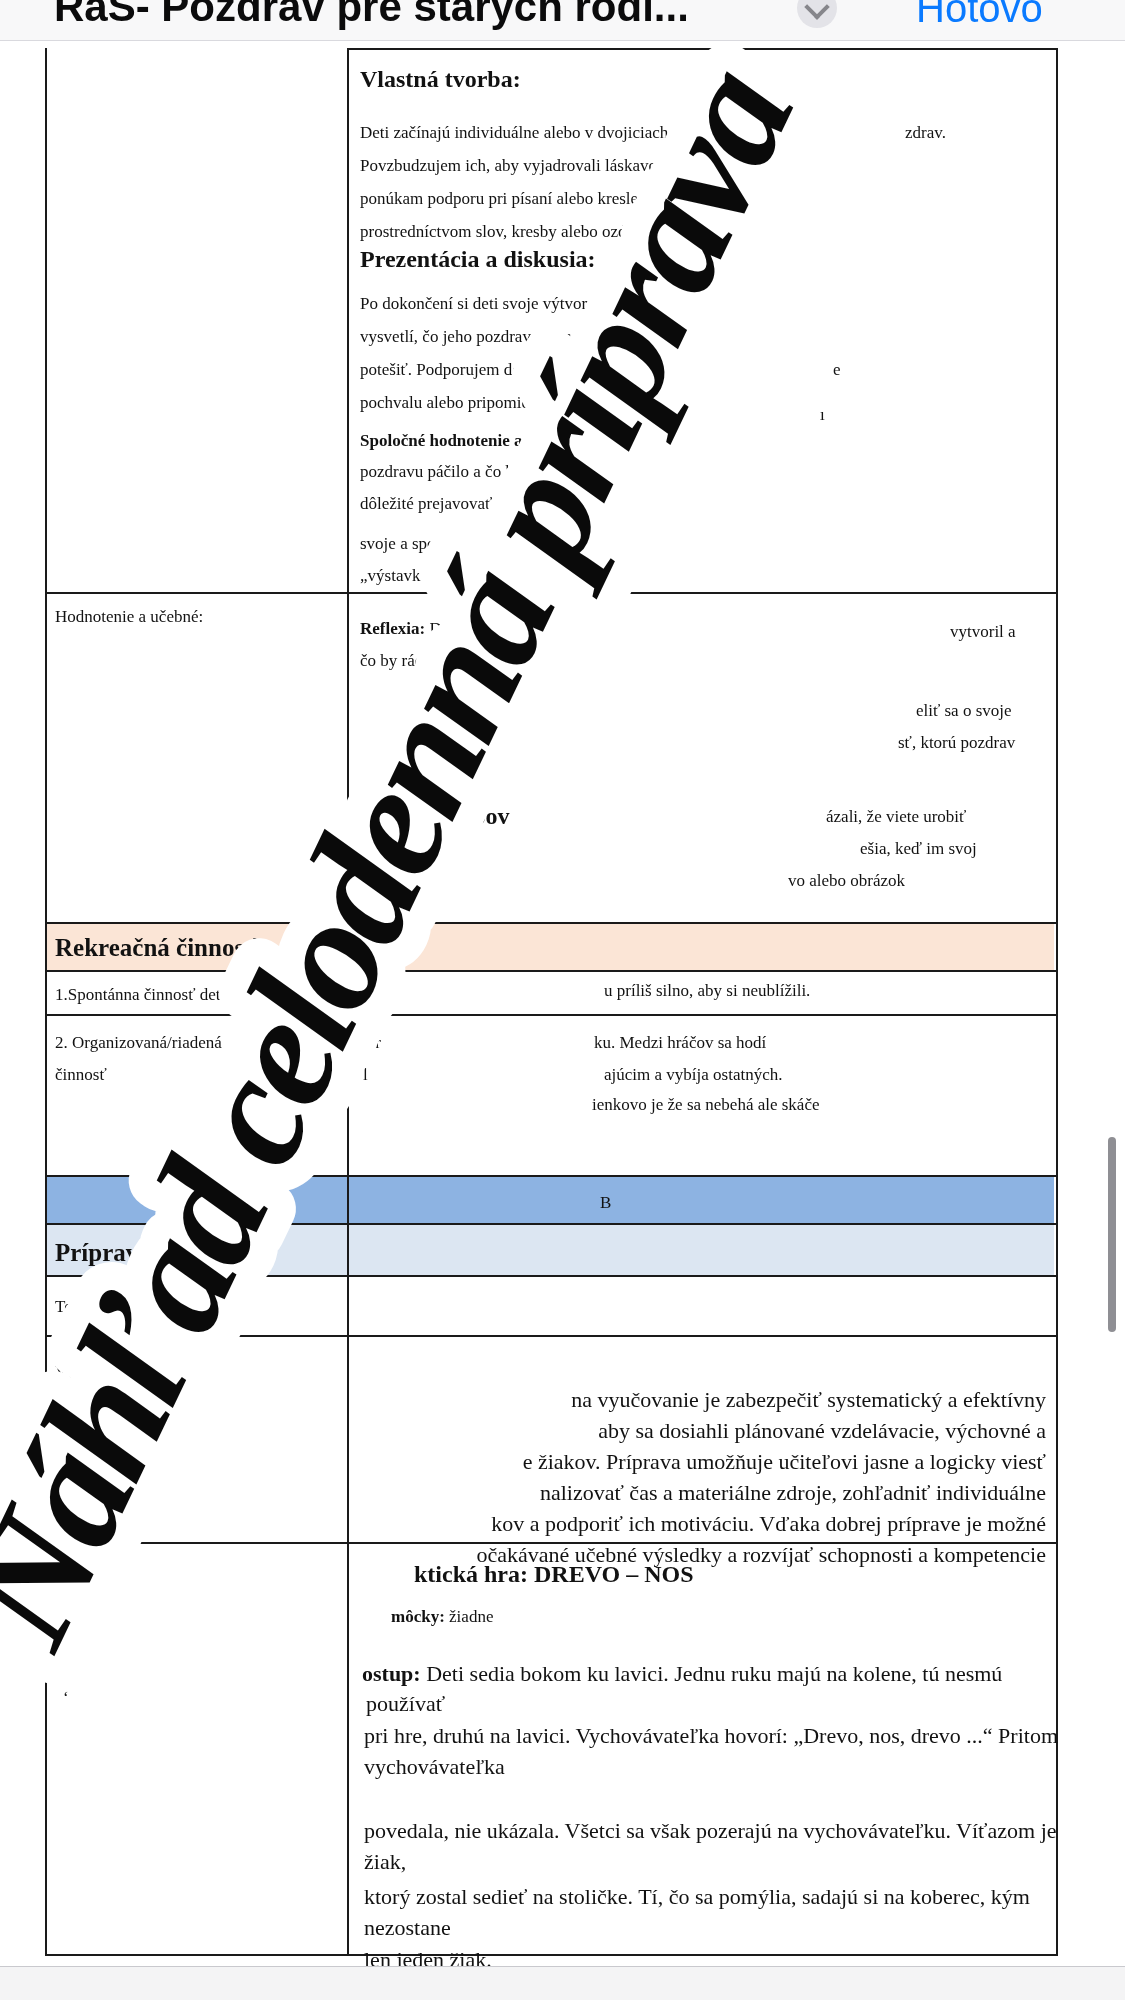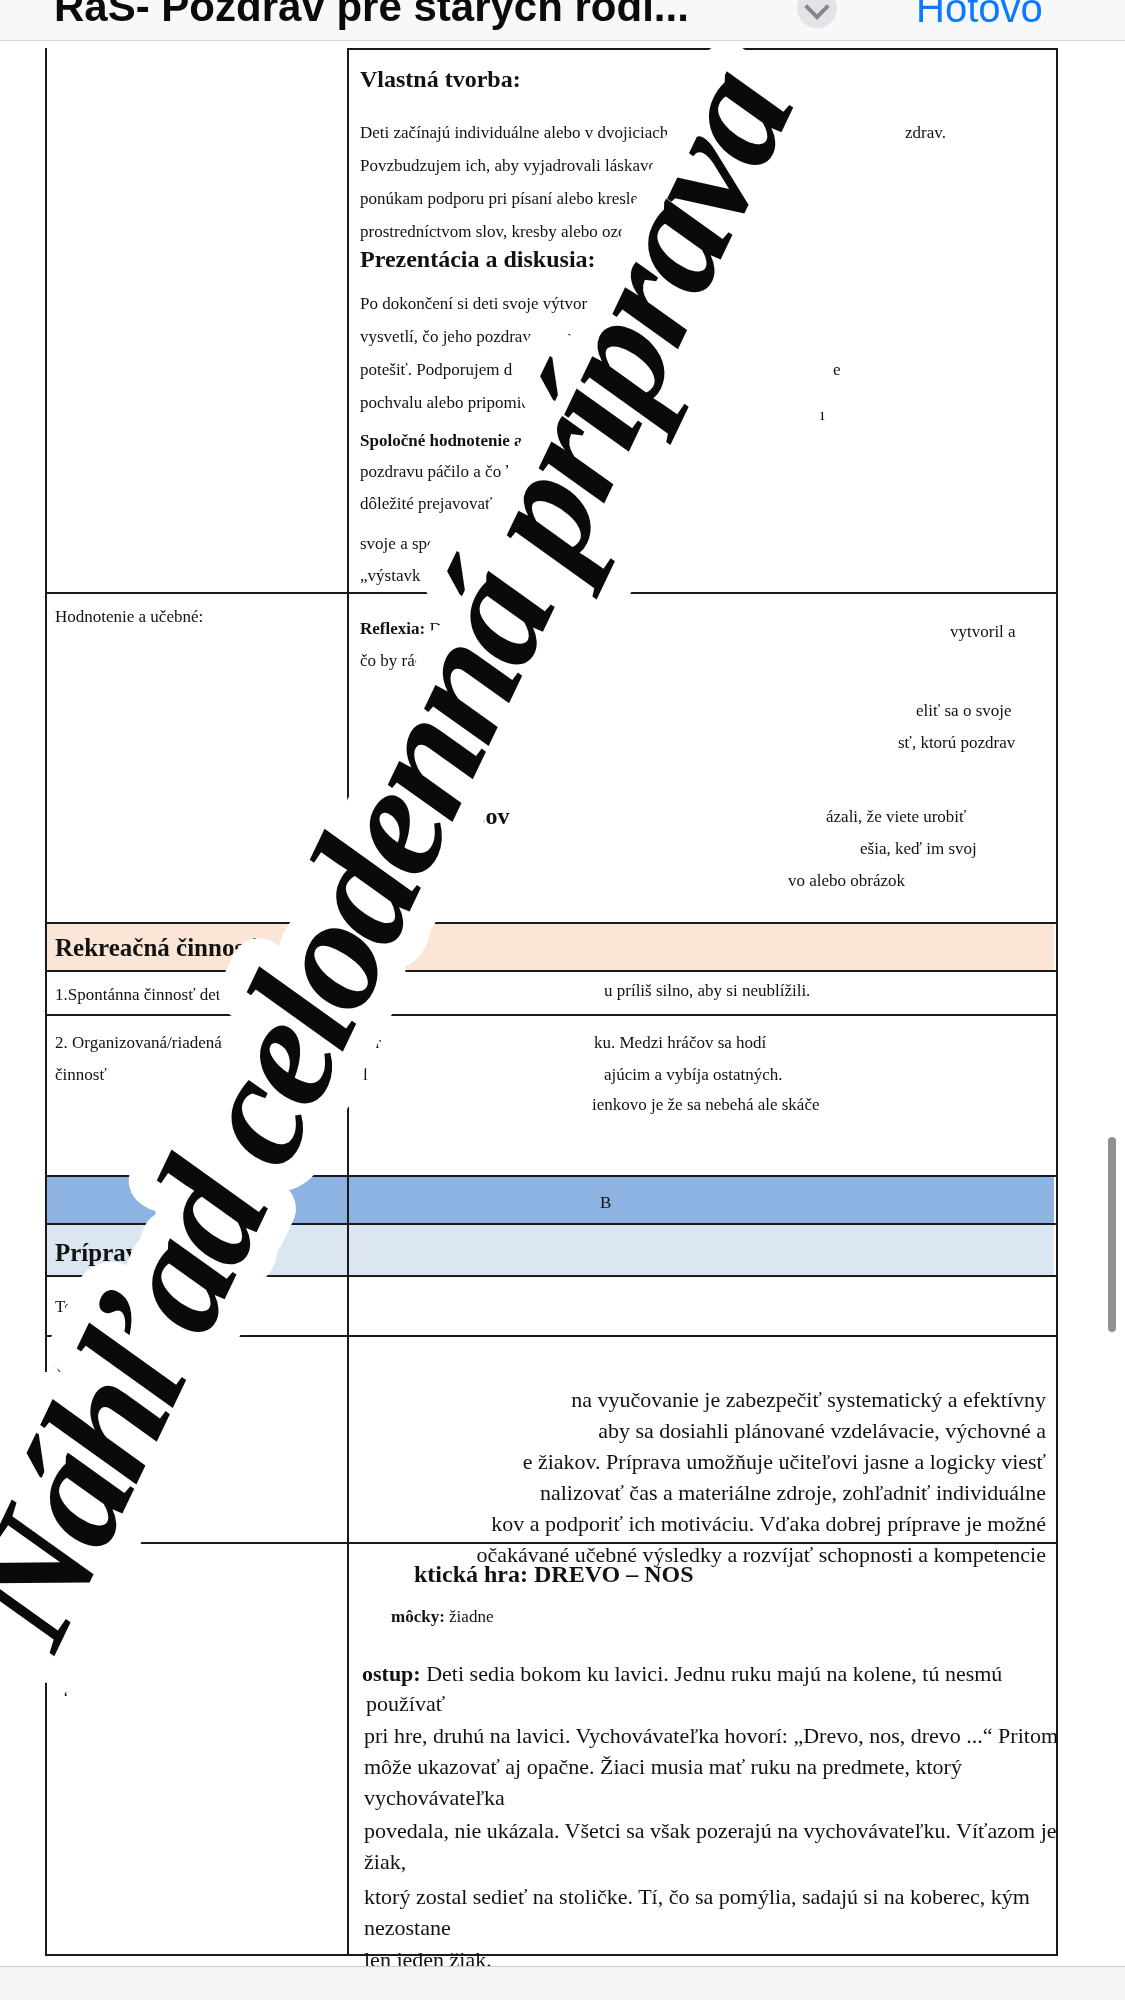--- a/index.html
+++ b/index.html
@@ -140,21 +140,20 @@
         <div>hla</div>
         <div>ré</div>
         <div>‘</div>
       </div>
     <div class="txt h" style="left:414px;top:1518px">ktická hra: DREVO – NOS</div>
     <div class="txt" style="left:391px;top:1560px"><b>môcky:</b><span> žiadne</span></div>
     <div class="txt small" style="left:362px;top:1602px"><b>ostup:</b><span> Deti sedia bokom ku lavici. Jednu ruku majú na kolene, tú nesmú</span></div>
     <div class="txt small" style="left:366px;top:1632px">používať</div>
     <div class="txt small lines" style="left:364px;top:1664px">
         <div>pri hre, druhú na lavici. Vychovávateľka hovorí: „Drevo, nos, drevo ...“ Pritom</div>
-        <div>môže  ukazovať aj opačne. Žiaci musia mať ruku na predmete, ktorý</div>
         <div>vychovávateľka</div>
       </div>
     <div class="txt small lines" style="left:364px;top:1759px">
         <div>povedala, nie ukázala. Všetci sa však pozerajú na vychovávateľku. Víťazom je</div>
         <div>žiak,</div>
       </div>
     <div class="txt small lines" style="left:364px;top:1825px">
         <div>ktorý  zostal sedieť na stoličke. Tí, čo sa pomýlia, sadajú si na koberec, kým</div>
         <div>nezostane</div>
       </div>

